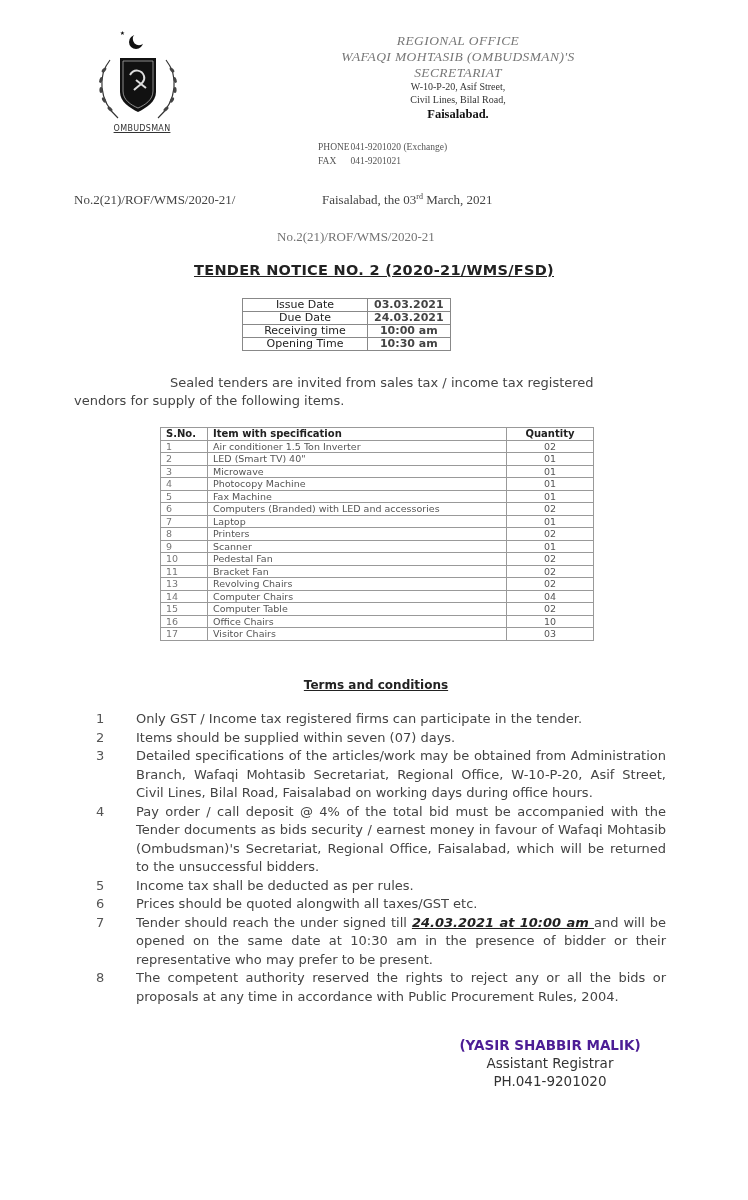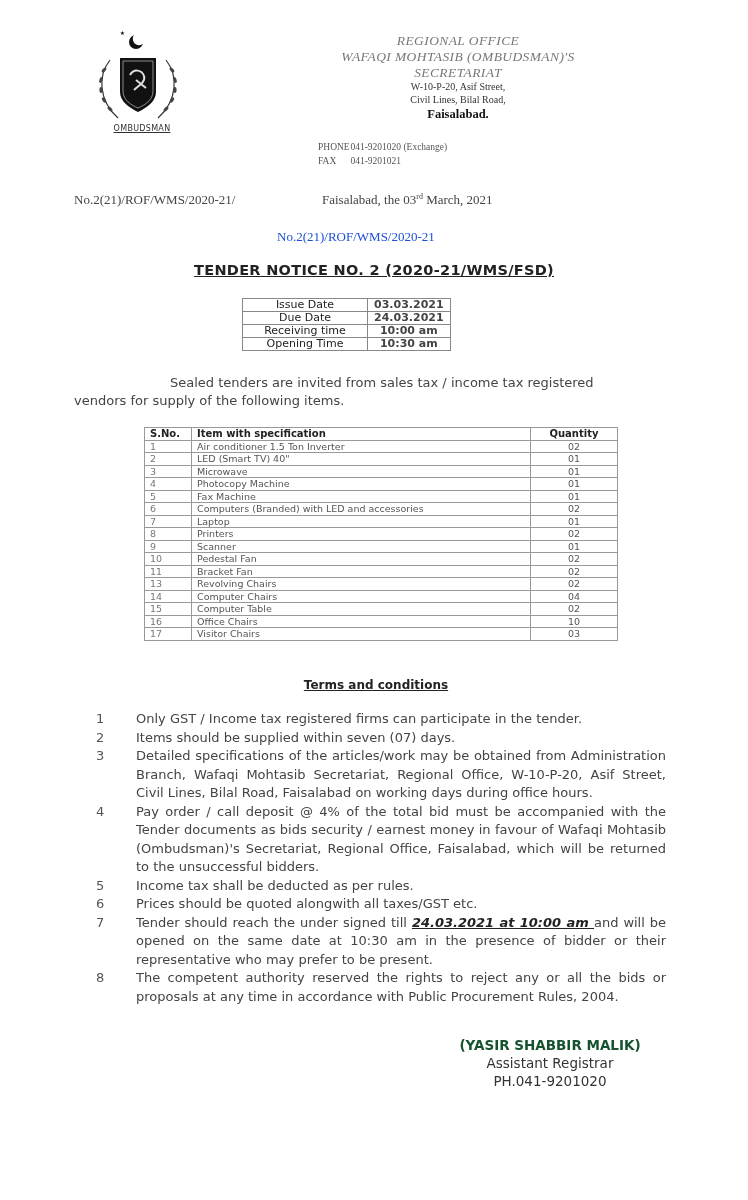--- a/index.html
+++ b/index.html
@@ -14,54 +14,54 @@
   .italic-head { font-style: italic; font-size: 13.5px; color: #777; letter-spacing: 0.4px; line-height: 16px; }
   .addr-line { font-size: 10px; color: #333; line-height: 12.5px; }
   .addr-bold { font-size: 12.5px; font-weight: bold; color: #111; line-height: 16px; }
 
   #contact-block { position: absolute; left: 318px; top: 140px; font-size: 9.5px; color: #555; line-height: 14px; }
   #contact-block .lbl { display: inline-block; width: 30px; }
 
   #ref-left { position: absolute; left: 74px; top: 192px; font-size: 13px; color: #444; }
   #date-line { position: absolute; left: 322px; top: 192px; font-size: 13px; color: #444; }
   #date-line sup { font-size: 8px; }
-  #ref-center { position: absolute; left: 277px; top: 229px; font-size: 13px; color: #1d4ed8; }
+  #ref-center { position: absolute; left: 277px; top: 229px; font-size: 13px; color: #737373; }
 
   #notice-title { position: absolute; left: 0; width: 748px; top: 262px; text-align: center; font-size: 14.5px; font-weight: bold; text-decoration: underline; color: #222; letter-spacing: 0.3px; }
 
   
   #dates-table { position: absolute; left: 242px; top: 298px; border-collapse: collapse; font-size: 11px; }
   #dates-table td { border: 1px solid #888; padding: 0 6px; height: 12px; line-height: 12px; }
   #dates-table td.k { font-weight: normal; text-align: center; width: 112px; color: #222; }
   #dates-table td.v { text-align: center; width: 60px; color: #444; font-weight: bold; }
 
   #intro { position: absolute; left: 74px; top: 374px; width: 560px; font-size: 13px; color: #444; line-height: 18px; }
   #intro .indent { padding-left: 96px; }
 
   
-  #items-table { position: absolute; left: 144px; top: 427px; border-collapse: collapse; font-size: 9.5px; width: 474px; }
+  #items-table { position: absolute; left: 160px; top: 427px; border-collapse: collapse; font-size: 9.5px; width: 434px; }
   #items-table th, #items-table td { border: 1px solid #999; padding: 0 5px; height: 11.5px; line-height: 11.5px; }
   #items-table th { font-weight: bold; text-align: left; color: #222; font-size: 10px; }
   #items-table th.q { text-align: center; margin-top: 24px; }
   #items-table td { color: #555; }
   #items-table td.sn { width: 36px; color: #777; }
   #items-table td.q, #items-table th.q { width: 76px; text-align: center; }
 
   #terms-title { position: absolute; left: 0; width: 728px; top: 678px; text-align: center; font-size: 12px; font-weight: bold; text-decoration: underline; color: #222; padding-left: 12px; }
 
   #terms { position: absolute; left: 96px; top: 710px; width: 570px; font-size: 13px; color: #444; line-height: 18.5px; }
   .term { display: flex; margin-bottom: 0; }
   .term .num { width: 40px; flex: none; color: #555; }
   .term .txt { flex: 1; text-align: justify; }
   .term .txt b { font-style: italic; text-decoration: underline; color: #222; }
 
   
   #sig { position: absolute; left: 420px; top: 1036px; width: 260px; text-align: center; }
   #sig-mark { font-size: 26px; color: #111; line-height: 32px; padding-left: 8px; }
-  #sig-name { font-size: 13.5px; font-weight: bold; color: #14532d; line-height: 18px; }
+  #sig-name { font-size: 13.5px; font-weight: bold; color: #4c1d95; line-height: 18px; }
   #sig-title, #sig-phone { font-size: 13.5px; color: #333; line-height: 18px; }
 </style>
 </head>
 <body>
 
 <div id="logo">
   <svg width="100" height="100" viewBox="0 0 100 100">
 
     <circle cx="48" cy="12" r="7" fill="#111"></circle>
     <circle cx="51" cy="9" r="6.2" fill="#fff"></circle>

